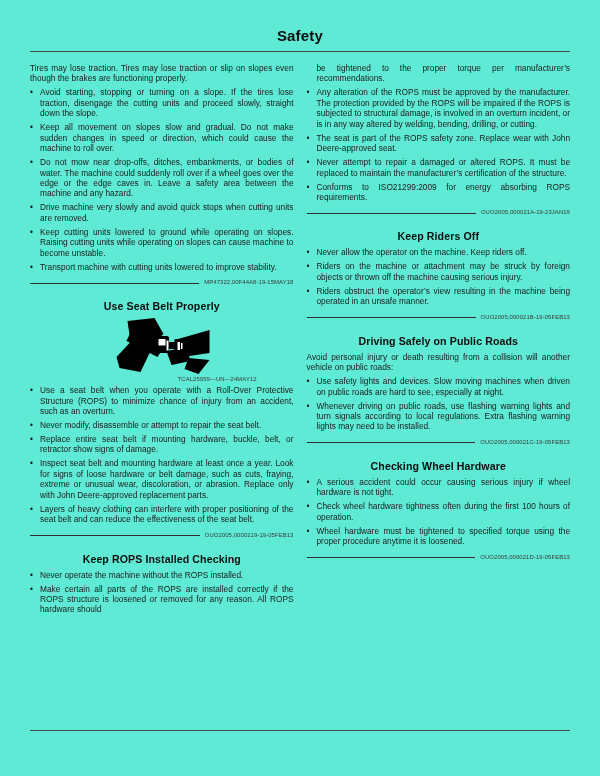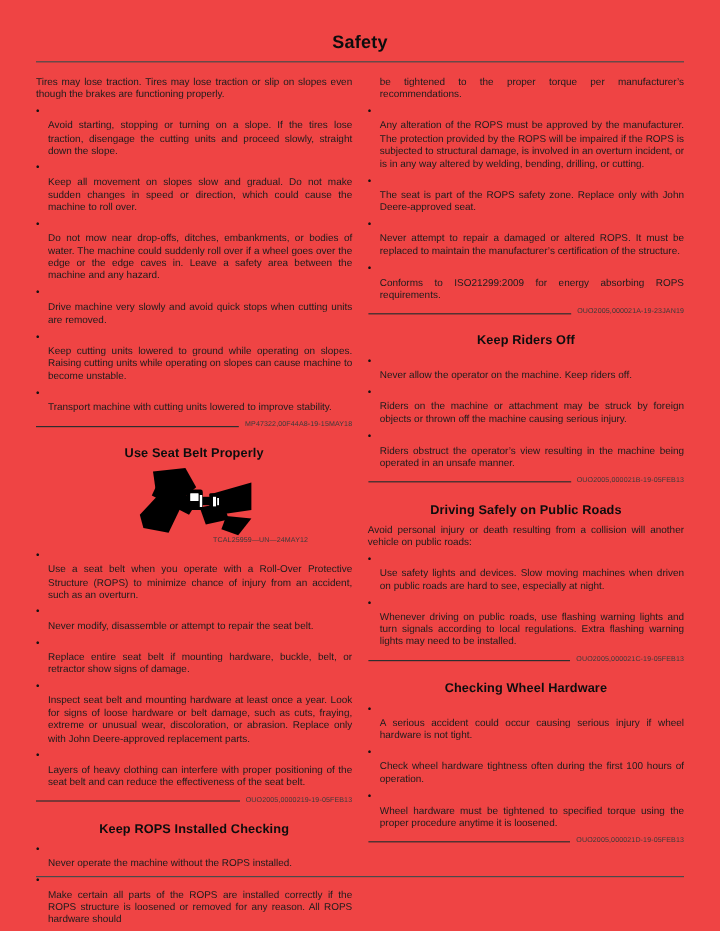--- a/index.html
+++ b/index.html
@@ -3,32 +3,31 @@
 <meta charset="utf-8">
 <style>
   html, body { margin:0; padding:0; background:#ffffff; }
   body {
     width:600px; height:776px;
     font-family:"Liberation Sans", sans-serif;
     color:#161616;
     position:relative;
     overflow:hidden;
   }
-  .page { position:relative; width:600px; height:776px; background:#ef4444; }
+  .page { position:relative; width:600px; height:776px; background:#5eead4; }
   .header { padding-top:27px; text-align:center; }
   .title { font-size:15px; font-weight:bold; letter-spacing:0.2px; color:#0d0d0d; }
   .header-rule { border:0; border-top:1.6px solid #4a4a4a; margin:7px 30px 0 30px; }
   .content { display:flex; gap:13px; padding:11px 30px 0 30px; box-sizing:border-box; }
   .col { width:264px; }
   .para, .btext {
     font-size:8.3px;
     line-height:1.26;
     text-align:justify;
     color:#1c1c1c;
-    margin-top:12px;
   }
   .para { margin:0 0 3.5px 0; }
   .para.cont { margin-left:10px; }
   .bullet { display:flex; margin:0 0 3.5px 0; }
   .dot { width:10px; flex:0 0 10px; font-size:8.3px; line-height:1.26; color:#111; }
   .btext { flex:1; }
   .heading {
     font-size:10.6px; font-weight:bold; color:#0d0d0d;
     margin:15px 0 5px 0; letter-spacing:0.1px;text-align:center;
   }
@@ -142,21 +141,21 @@
         </div>
       </div>
       <div class="col">
         <div class="para cont">be tightened to the proper torque per manufacturer’s recommendations.</div>
         <div class="bullet">
           <span class="dot">•</span>
           <span class="btext">Any alteration of the ROPS must be approved by the manufacturer. The protection provided by the ROPS will be impaired if the ROPS is subjected to structural damage, is involved in an overturn incident, or is in any way altered by welding, bending, drilling, or cutting.</span>
         </div>
         <div class="bullet">
           <span class="dot">•</span>
-          <span class="btext">The seat is part of the ROPS safety zone. Replace only with John Deere-approved seat.</span>
+          <span class="btext">The seat is part of the ROPS safety zone. Replace wear with John Deere-approved seat.</span>
         </div>
         <div class="bullet">
           <span class="dot">•</span>
           <span class="btext">Never attempt to repair a damaged or altered ROPS. It must be replaced to maintain the manufacturer’s certification of the structure.</span>
         </div>
         <div class="bullet">
           <span class="dot">•</span>
           <span class="btext">Conforms to ISO21299:2009 for energy absorbing ROPS requirements.</span>
         </div>
         <div class="sig">

